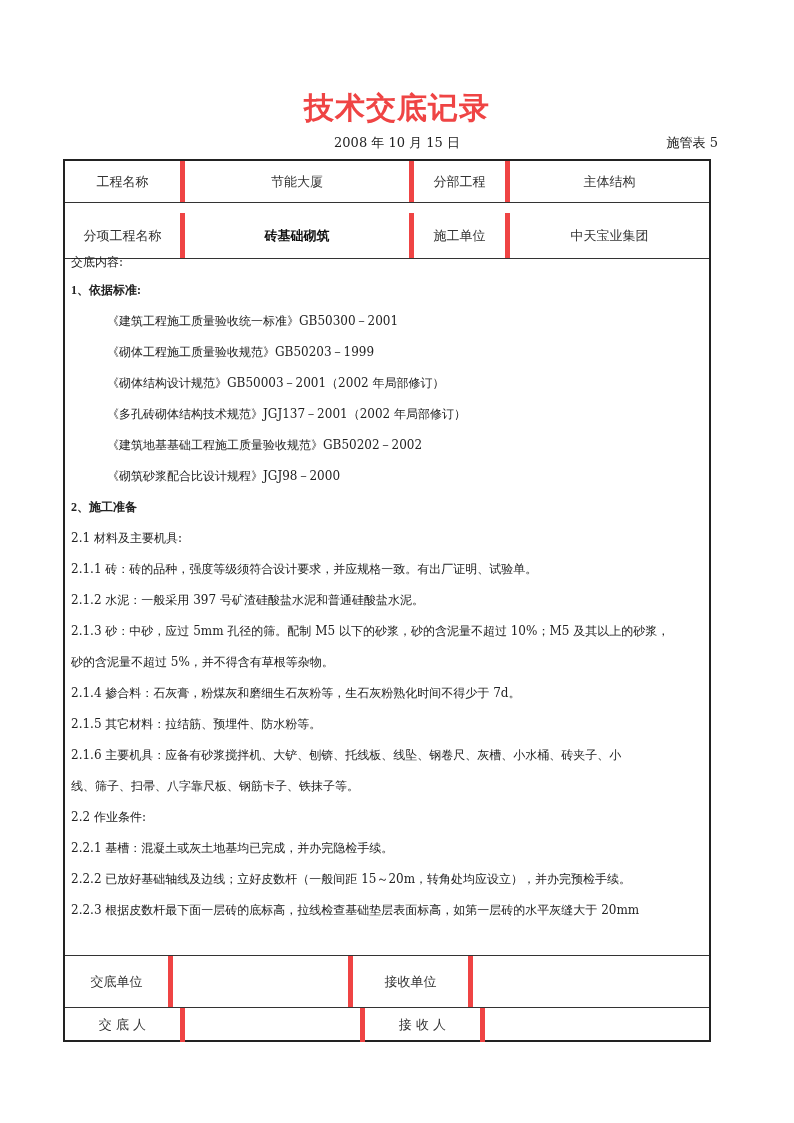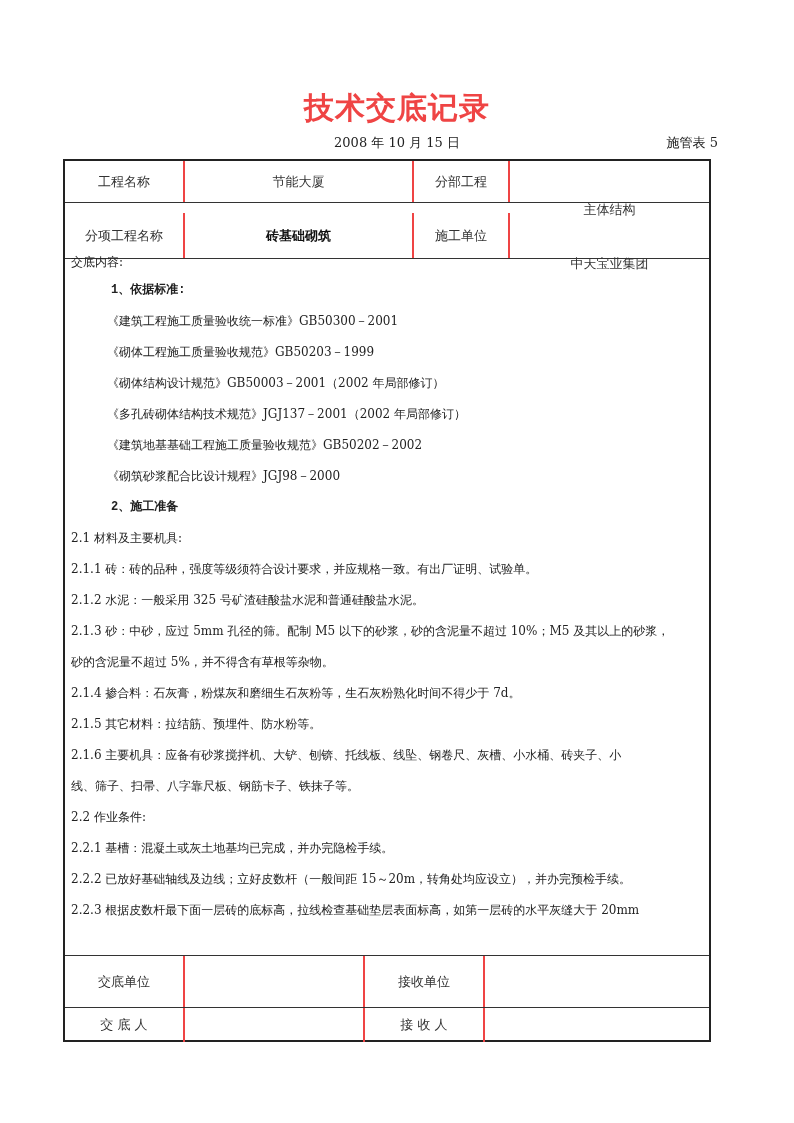--- a/index.html
+++ b/index.html
@@ -7,29 +7,29 @@
          font-family: "DejaVu Serif", "Liberation Serif", serif; color: #222; }
   .title { position: absolute; left: 0; width: 794px; top: 88px; text-align: center;
            font-family: "DejaVu Sans", "Liberation Sans", sans-serif; font-weight: bold;
            font-size: 30px; letter-spacing: 1px; color: #ef4444; }
   .date { position: absolute; left: 0; width: 794px; top: 134px; text-align: center; font-size: 13px; }
   .formno { position: absolute; right: 76px; top: 134px; font-size: 13px; }
   .frame { position: absolute; left: 63px; top: 159px; width: 648px; height: 883px;
            border: 2px solid #222; box-sizing: border-box; }
   .row { position: absolute; left: 0; right: 0; display: flex; border-bottom: 1px solid #333; box-sizing: border-box; }
   .cell { display: flex; align-items: center; justify-content: center; font-size: 13px;
-          border-right: 2px solid #ef4444; box-sizing: border-box; height: 100%; color: #333; }
-  .cell:last-child { border-right: none; margin-top: 28px; }
+          border-right: 5px solid #ef4444; box-sizing: border-box; height: 100%; color: #333; }
+  .cell:last-child { border-right: none; }
   .cell.bold { font-weight: bold; color: #111; }
   .content { position: absolute; left: 0; right: 0; top: 88px; height: 707px; padding: 0 6px;
              box-sizing: border-box; font-size: 12px; border-bottom: 1px solid #333; }
   .line { height: 31px; line-height: 31px; white-space: nowrap; }
   .line.first { height: 26px; line-height: 26px; }
   .line.indent { padding-left: 36px; }
-  .line.head { font-weight: bold; font-family: Liberation Mono, monospace; margin-left: 40px; }
+  .line.head { font-weight: bold; font-family: Liberation Serif, serif; }
 </style>
 </head>
 <body>
 
 <div class="title">技术交底记录</div>
 <div class="date">2008 年 10 月 15 日</div>
 <div class="formno">施管表 5</div>
 
 <div class="frame">
 
@@ -52,35 +52,35 @@
     <div class="line head">1、依据标准:</div>
     <div class="line indent">《建筑工程施工质量验收统一标准》GB50300－2001</div>
     <div class="line indent">《砌体工程施工质量验收规范》GB50203－1999</div>
     <div class="line indent">《砌体结构设计规范》GB50003－2001（2002 年局部修订）</div>
     <div class="line indent">《多孔砖砌体结构技术规范》JGJ137－2001（2002 年局部修订）</div>
     <div class="line indent">《建筑地基基础工程施工质量验收规范》GB50202－2002</div>
     <div class="line indent">《砌筑砂浆配合比设计规程》JGJ98－2000</div>
     <div class="line head">2、施工准备</div>
     <div class="line">2.1 材料及主要机具:</div>
     <div class="line">2.1.1 砖：砖的品种，强度等级须符合设计要求，并应规格一致。有出厂证明、试验单。</div>
-    <div class="line">2.1.2 水泥：一般采用 325 号矿渣硅酸盐水泥和普通硅酸盐水泥。</div>
+    <div class="line">2.1.2 水泥：一般采用 397 号矿渣硅酸盐水泥和普通硅酸盐水泥。</div>
     <div class="line">2.1.3 砂：中砂，应过 5mm 孔径的筛。配制 M5 以下的砂浆，砂的含泥量不超过 10%；M5 及其以上的砂浆，</div>
     <div class="line">砂的含泥量不超过 5%，并不得含有草根等杂物。</div>
     <div class="line">2.1.4 掺合料：石灰膏，粉煤灰和磨细生石灰粉等，生石灰粉熟化时间不得少于 7d。</div>
     <div class="line">2.1.5 其它材料：拉结筋、预埋件、防水粉等。</div>
     <div class="line">2.1.6 主要机具：应备有砂浆搅拌机、大铲、刨锛、托线板、线坠、钢卷尺、灰槽、小水桶、砖夹子、小</div>
     <div class="line">线、筛子、扫帚、八字靠尺板、钢筋卡子、铁抹子等。</div>
     <div class="line">2.2 作业条件:</div>
     <div class="line">2.2.1 基槽：混凝土或灰土地基均已完成，并办完隐检手续。</div>
     <div class="line">2.2.2 已放好基础轴线及边线；立好皮数杆（一般间距 15～20m，转角处均应设立），并办完预检手续。</div>
     <div class="line">2.2.3 根据皮数杆最下面一层砖的底标高，拉线检查基础垫层表面标高，如第一层砖的水平灰缝大于 20mm</div>
   </div>
 
   <div class="row" style="top:795px;height:52px;">
-    <div class="cell" style="width:120px;">交底单位</div>
+    <div class="cell" style="width:108px;">交底单位</div>
     <div class="cell" style="width:180px;"></div>
     <div class="cell" style="width:120px;">接收单位</div>
     <div class="cell" style="flex:1;"></div>
   </div>
   <div class="row" style="top:847px;height:34px;border-bottom:none;">
     <div class="cell" style="width:120px;">交 底 人</div>
     <div class="cell" style="width:180px;"></div>
     <div class="cell" style="width:120px;">接 收 人</div>
     <div class="cell" style="flex:1;"></div>
   </div>

